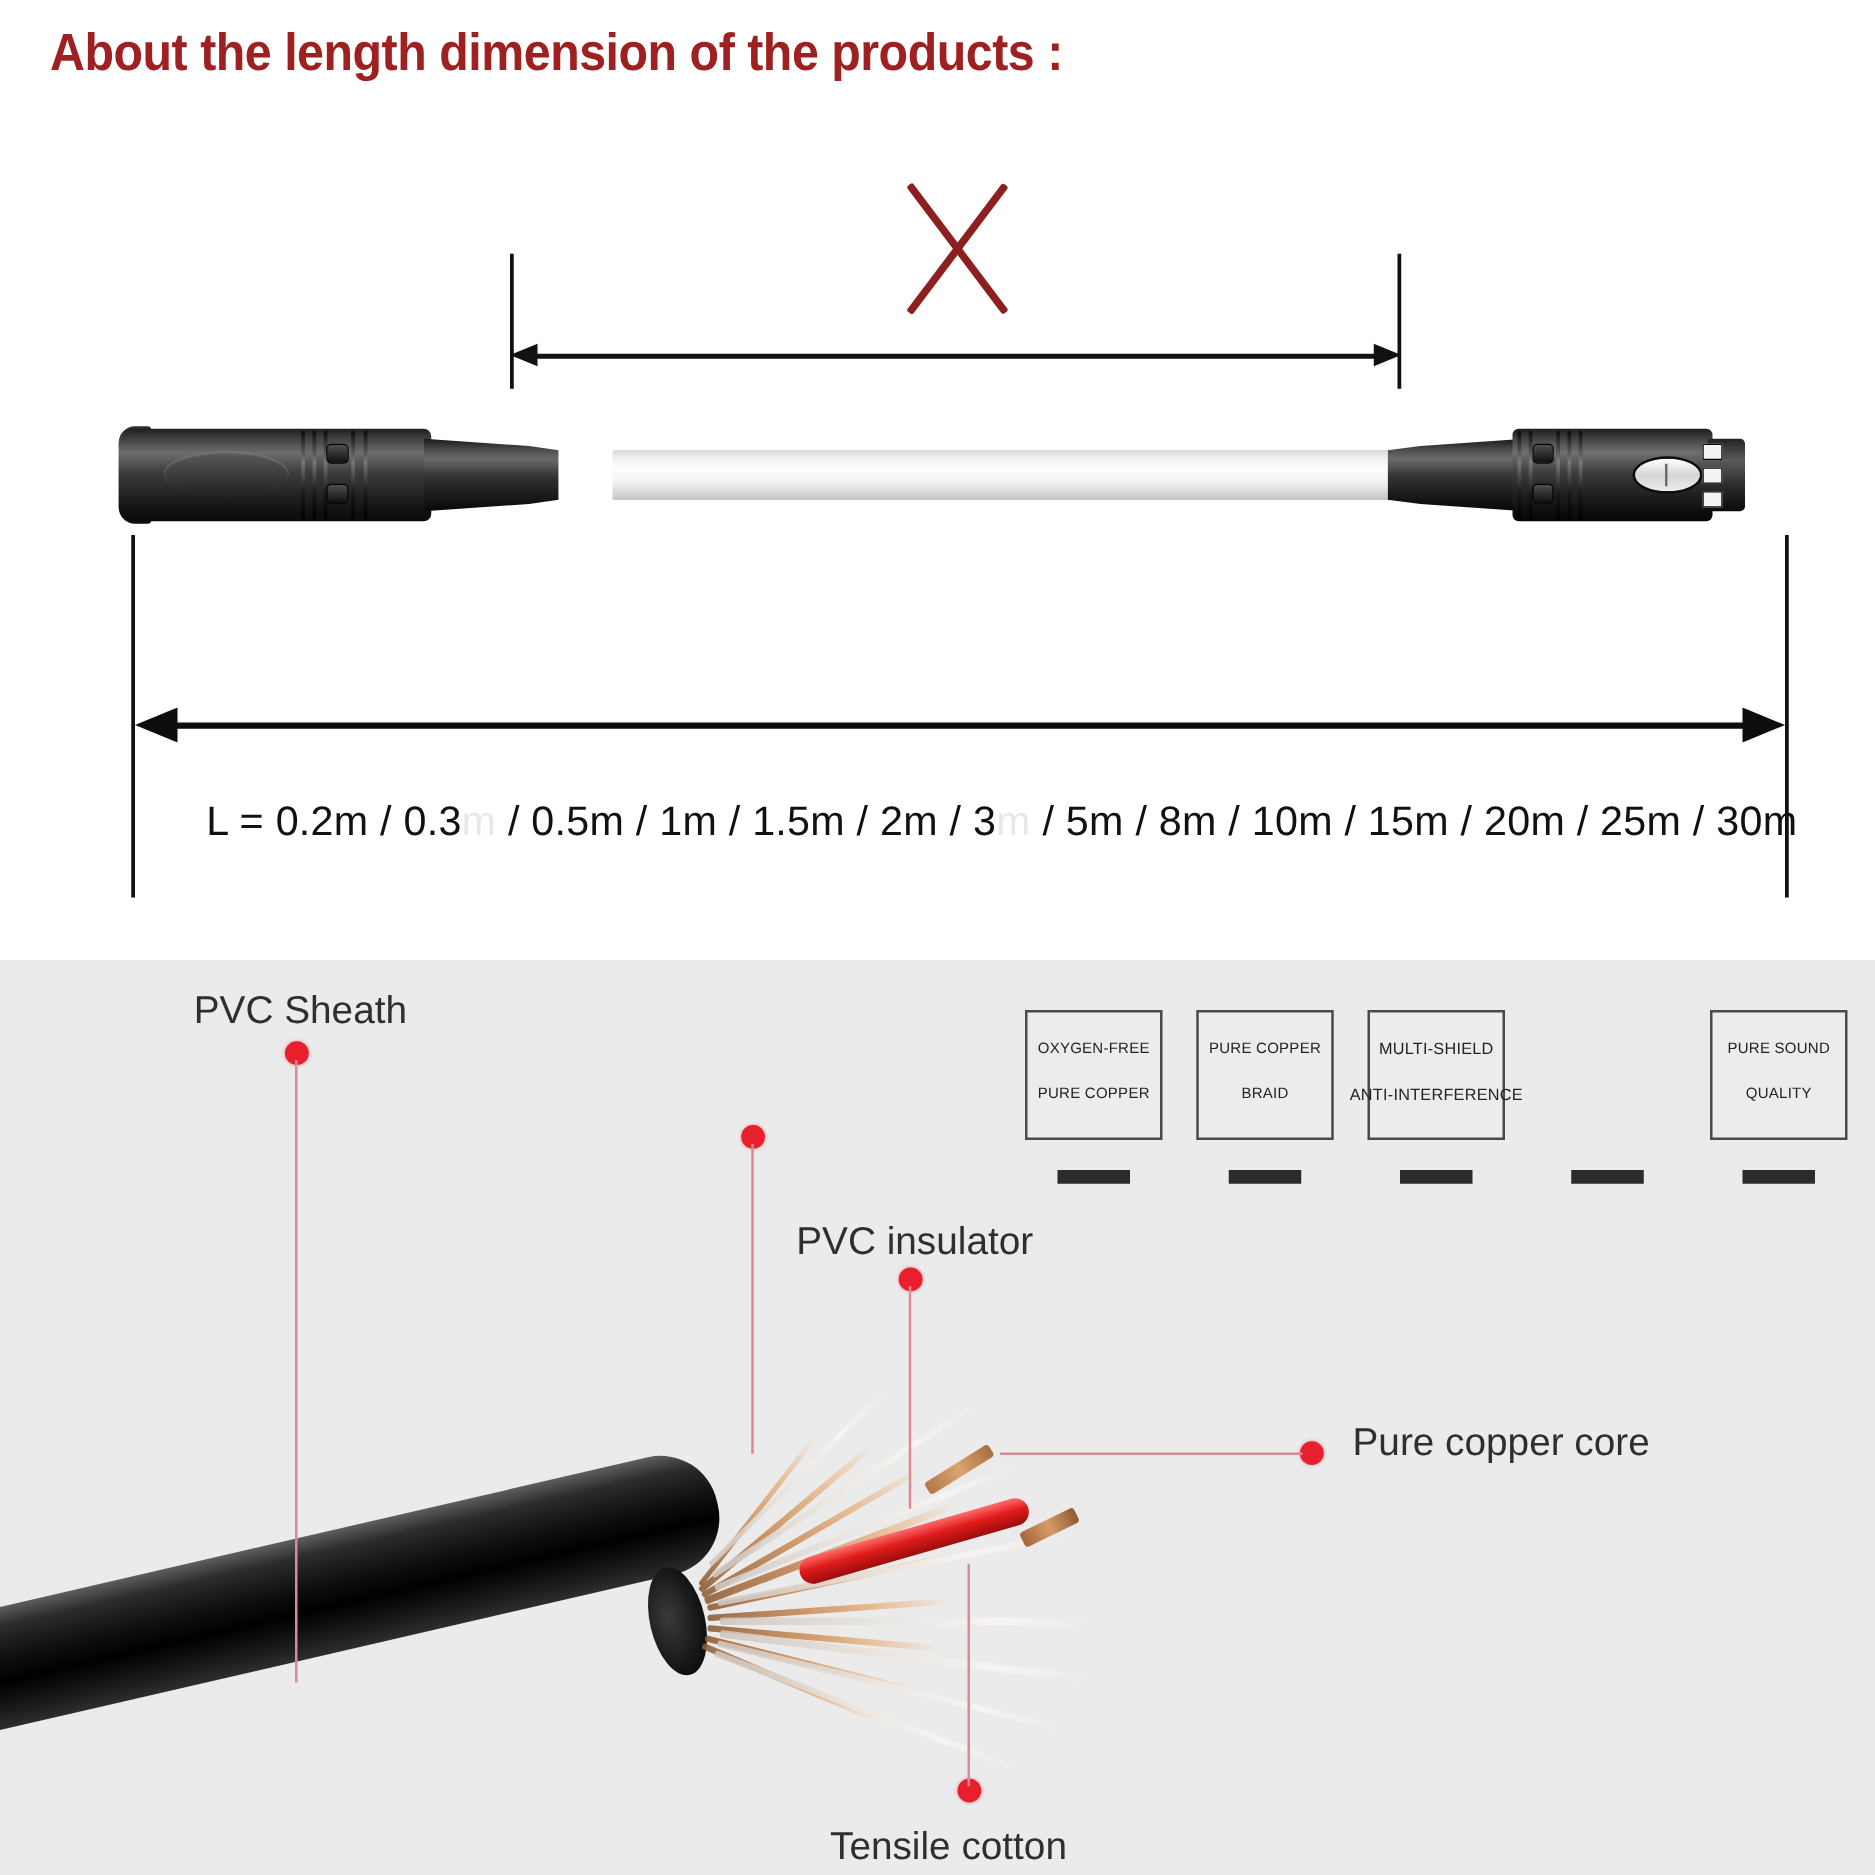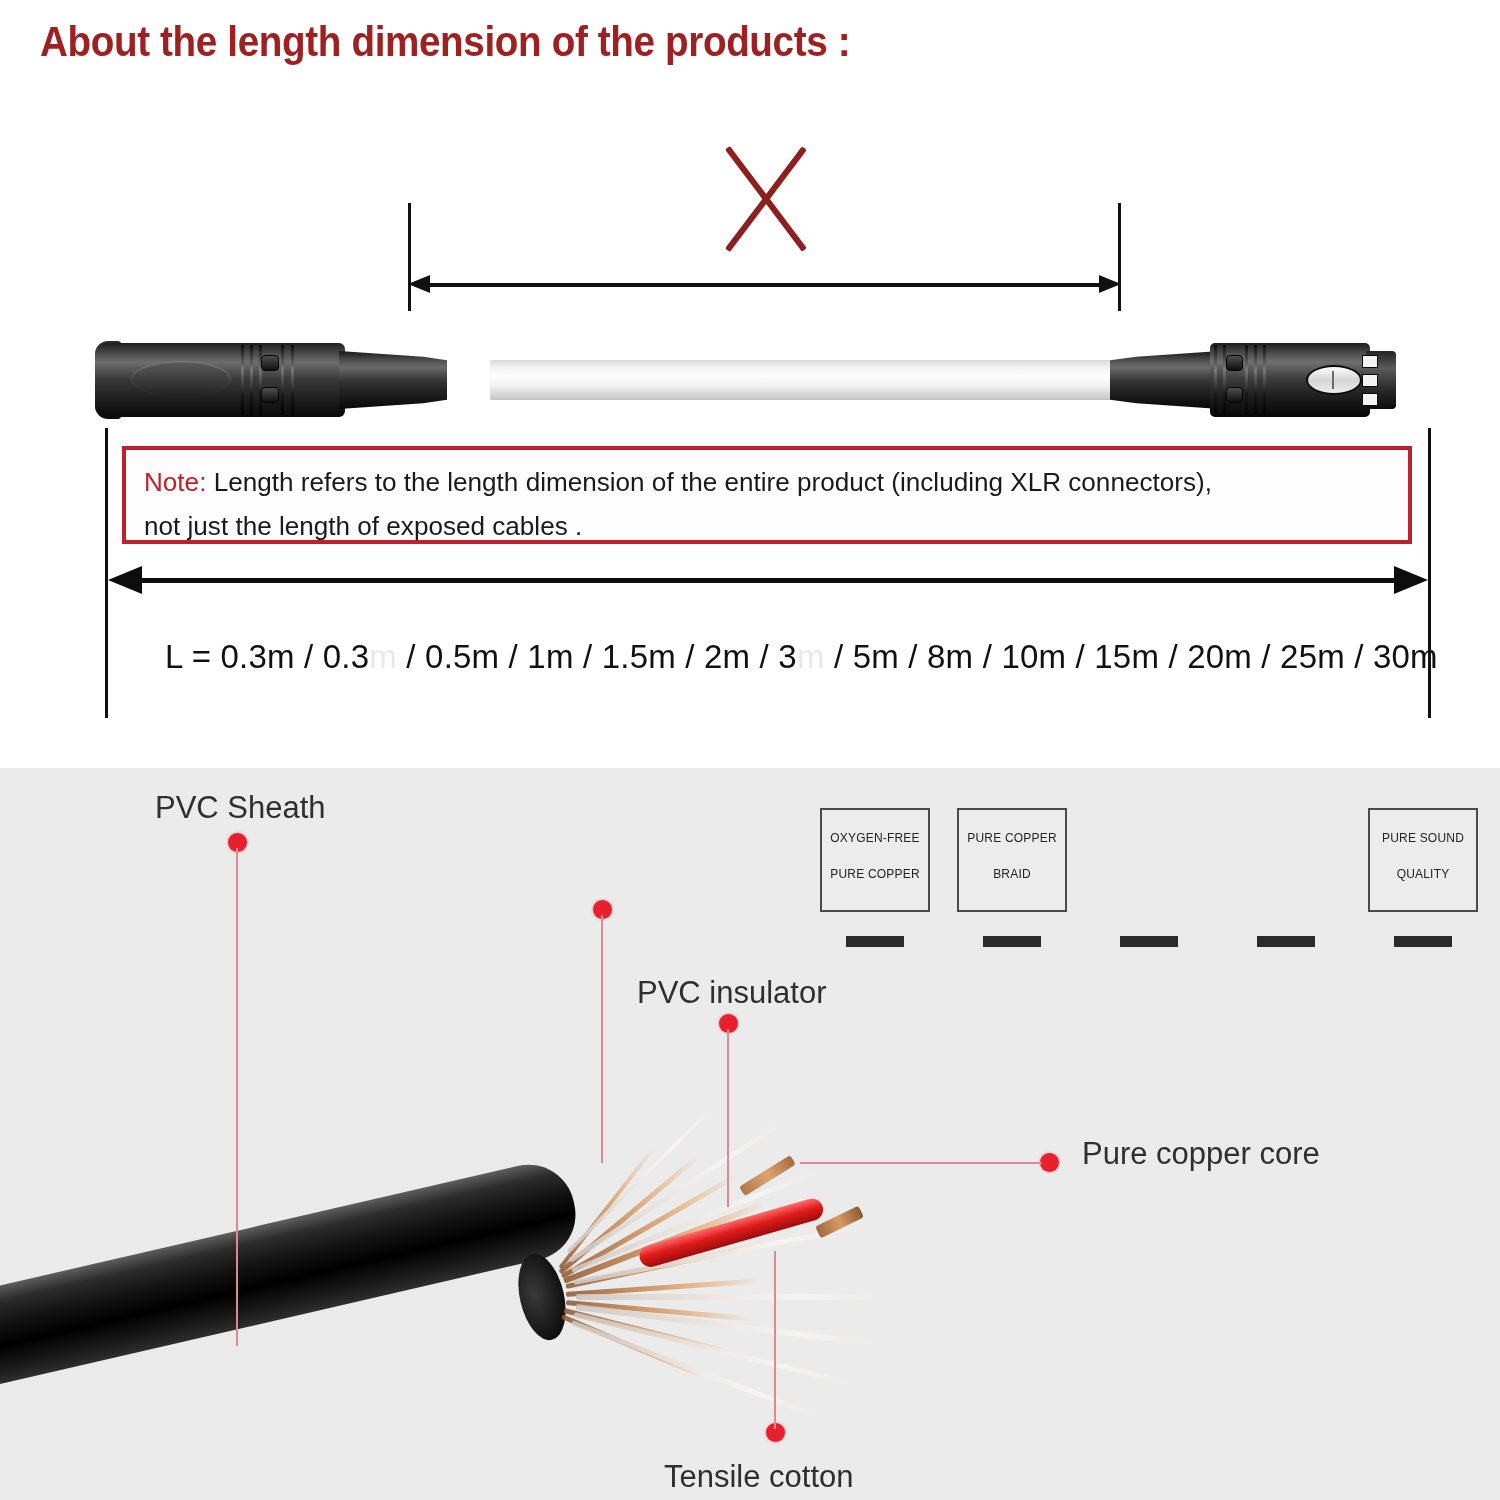--- a/index.html
+++ b/index.html
@@ -318,34 +318,28 @@
         <div class="collar"></div>
         <div class="pin p1"></div>
         <div class="pin p2"></div>
         <div class="pin p3"></div>
       </div>
     </div>
 
     <div id="ext-outer-left"></div>
     <div id="ext-outer-right"></div>
 
-    <div id="note-box">
-      <div class="line">
-        <span id="note-label">Note:</span><span> Length refers to the length dimension of the entire product (including XLR connectors),</span>
-      </div>
-      <div class="line"> not just the length of exposed cables .</div>
-    </div>
 
     <div id="dim-outer">
       <div class="head-l"></div>
       <div class="shaft"></div>
       <div class="head-r"></div>
     </div>
 
-    <div id="length-list"><span>L = 0.3m / 0.3</span><span class="faded">m</span><span> / 0.5m / 1m / 1.5m / 2m / 3</span><span class="faded">m</span><span> / 5m / 8m / 10m / 15m / 20m / 25m / 30m</span></div>
+    <div id="length-list"><span>L = 0.2m / 0.3</span><span class="faded">m</span><span> / 0.5m / 1m / 1.5m / 2m / 3</span><span class="faded">m</span><span> / 5m / 8m / 10m / 15m / 20m / 25m / 30m</span></div>
   </div>
 
   <div id="bottom-panel">
 
     <div id="cable-photo">
       <div class="sheath"></div>
       <div class="sheath-tip"></div>
 
       <div class="strand copper" style="left:560px; top:172px; width:180px; height:5px; transform:rotate(-40deg);"></div>
       <div class="strand copper" style="left:562px; top:176px; width:200px; height:5px; transform:rotate(-30deg);"></div>
@@ -397,20 +391,24 @@
         <div class="l2">PURE COPPER</div>
       </div>
       <div class="badge-bar" style="left:26px;"></div>
 
       <div class="badge" style="left:137px;">
         <div class="l1">PURE COPPER</div>
         <div class="l2">BRAID</div>
       </div>
       <div class="badge-bar" style="left:163px;"></div>
 
+      <div class="badge narrow" style="left:274px;">
+        <div class="l1">MULTI-SHIELD</div>
+        <div class="l2">ANTI-INTERFERENCE</div>
+      </div>
       <div class="badge-bar" style="left:300px;"></div>
 
       <div class="badge-bar" style="left:437px;"></div>
 
       <div class="badge" style="left:548px;">
         <div class="l1">PURE SOUND</div>
         <div class="l2">QUALITY</div>
       </div>
       <div class="badge-bar" style="left:574px;"></div>
     </div>

